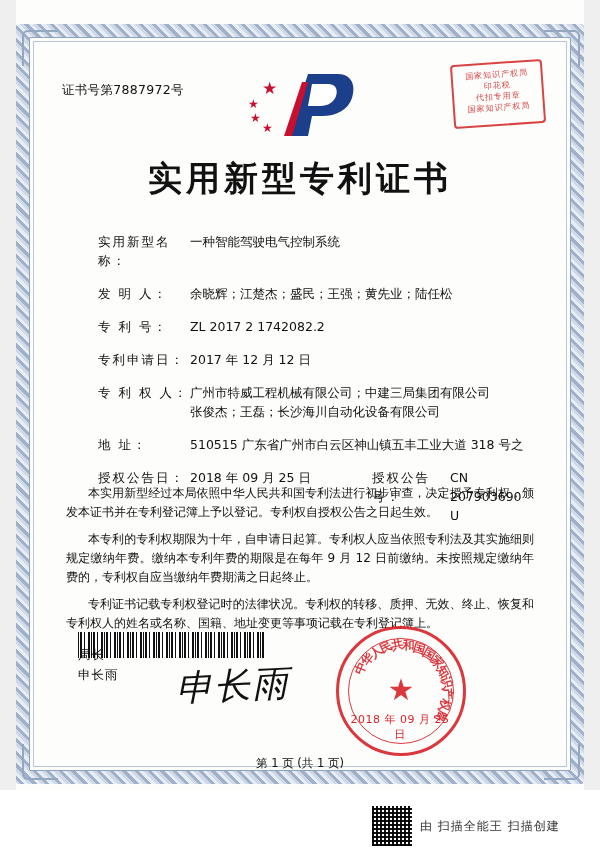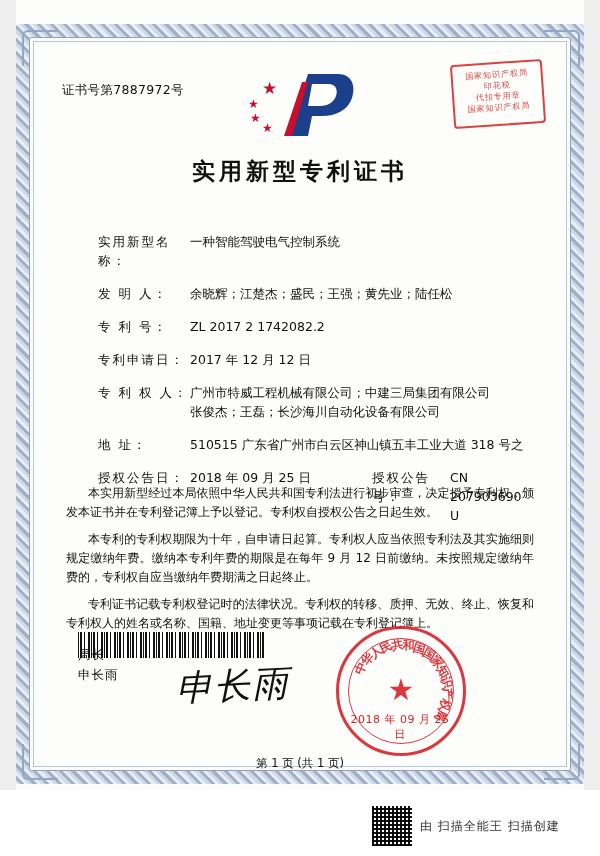--- a/index.html
+++ b/index.html
@@ -69,21 +69,21 @@
     color:#d32b2b;font-size:8px;line-height:11px;text-align:center;
     padding-top:5px;box-sizing:border-box;
     transform:rotate(-4deg);
     opacity:.88;
   }
   .seal-top div{letter-spacing:1px;}
 
   .title{
     position:absolute;left:0;top:156px;width:600px;text-align:center;
     font-family:"DejaVu Sans","Liberation Sans",sans-serif;
-    font-size:23px;font-weight:bold;color:#111;letter-spacing:4px;
+    font-size:34px;font-weight:bold;color:#111;letter-spacing:4px;
   }
 
   .fields{
     position:absolute;left:66px;top:232px;width:468px;
     font-size:12.5px;color:#111;
   }
   .frow{display:flex;align-items:flex-start;margin-bottom:14px;line-height:19px;margin-left:32px;}
   .flabel{width:92px;flex:none;letter-spacing:2px;}
   .fval{flex:1;}
   .fval .sub{display:block;}

